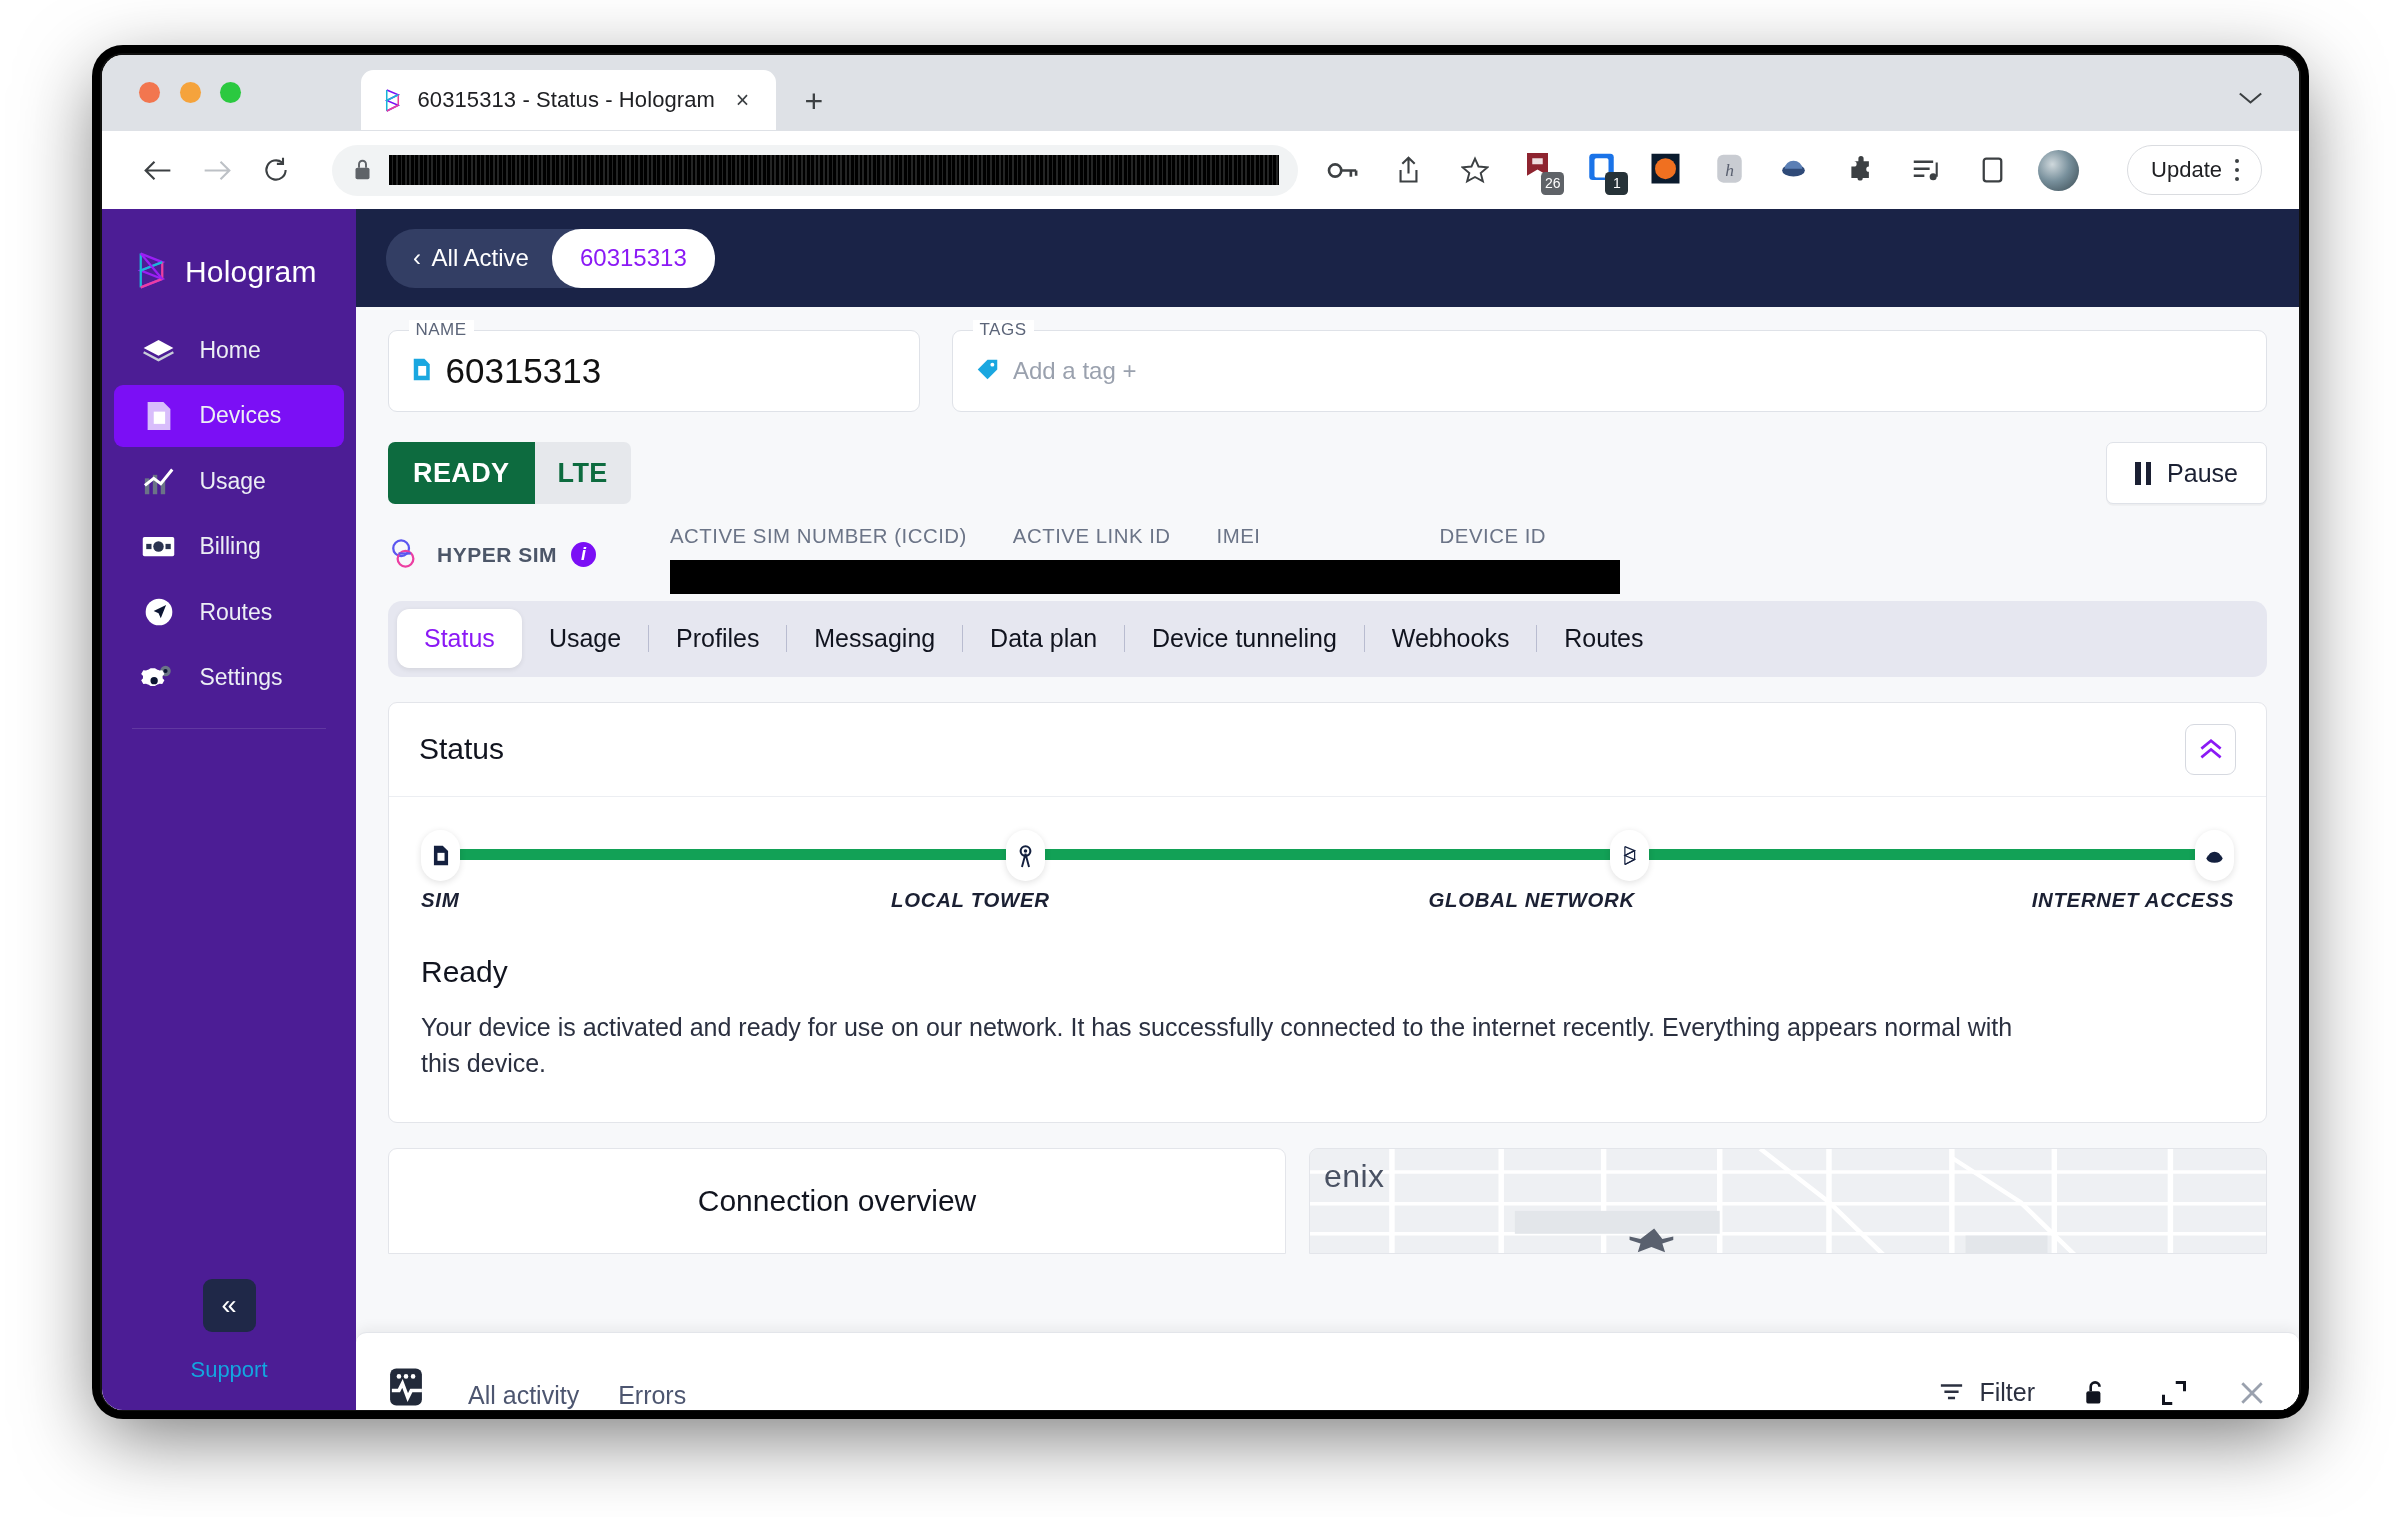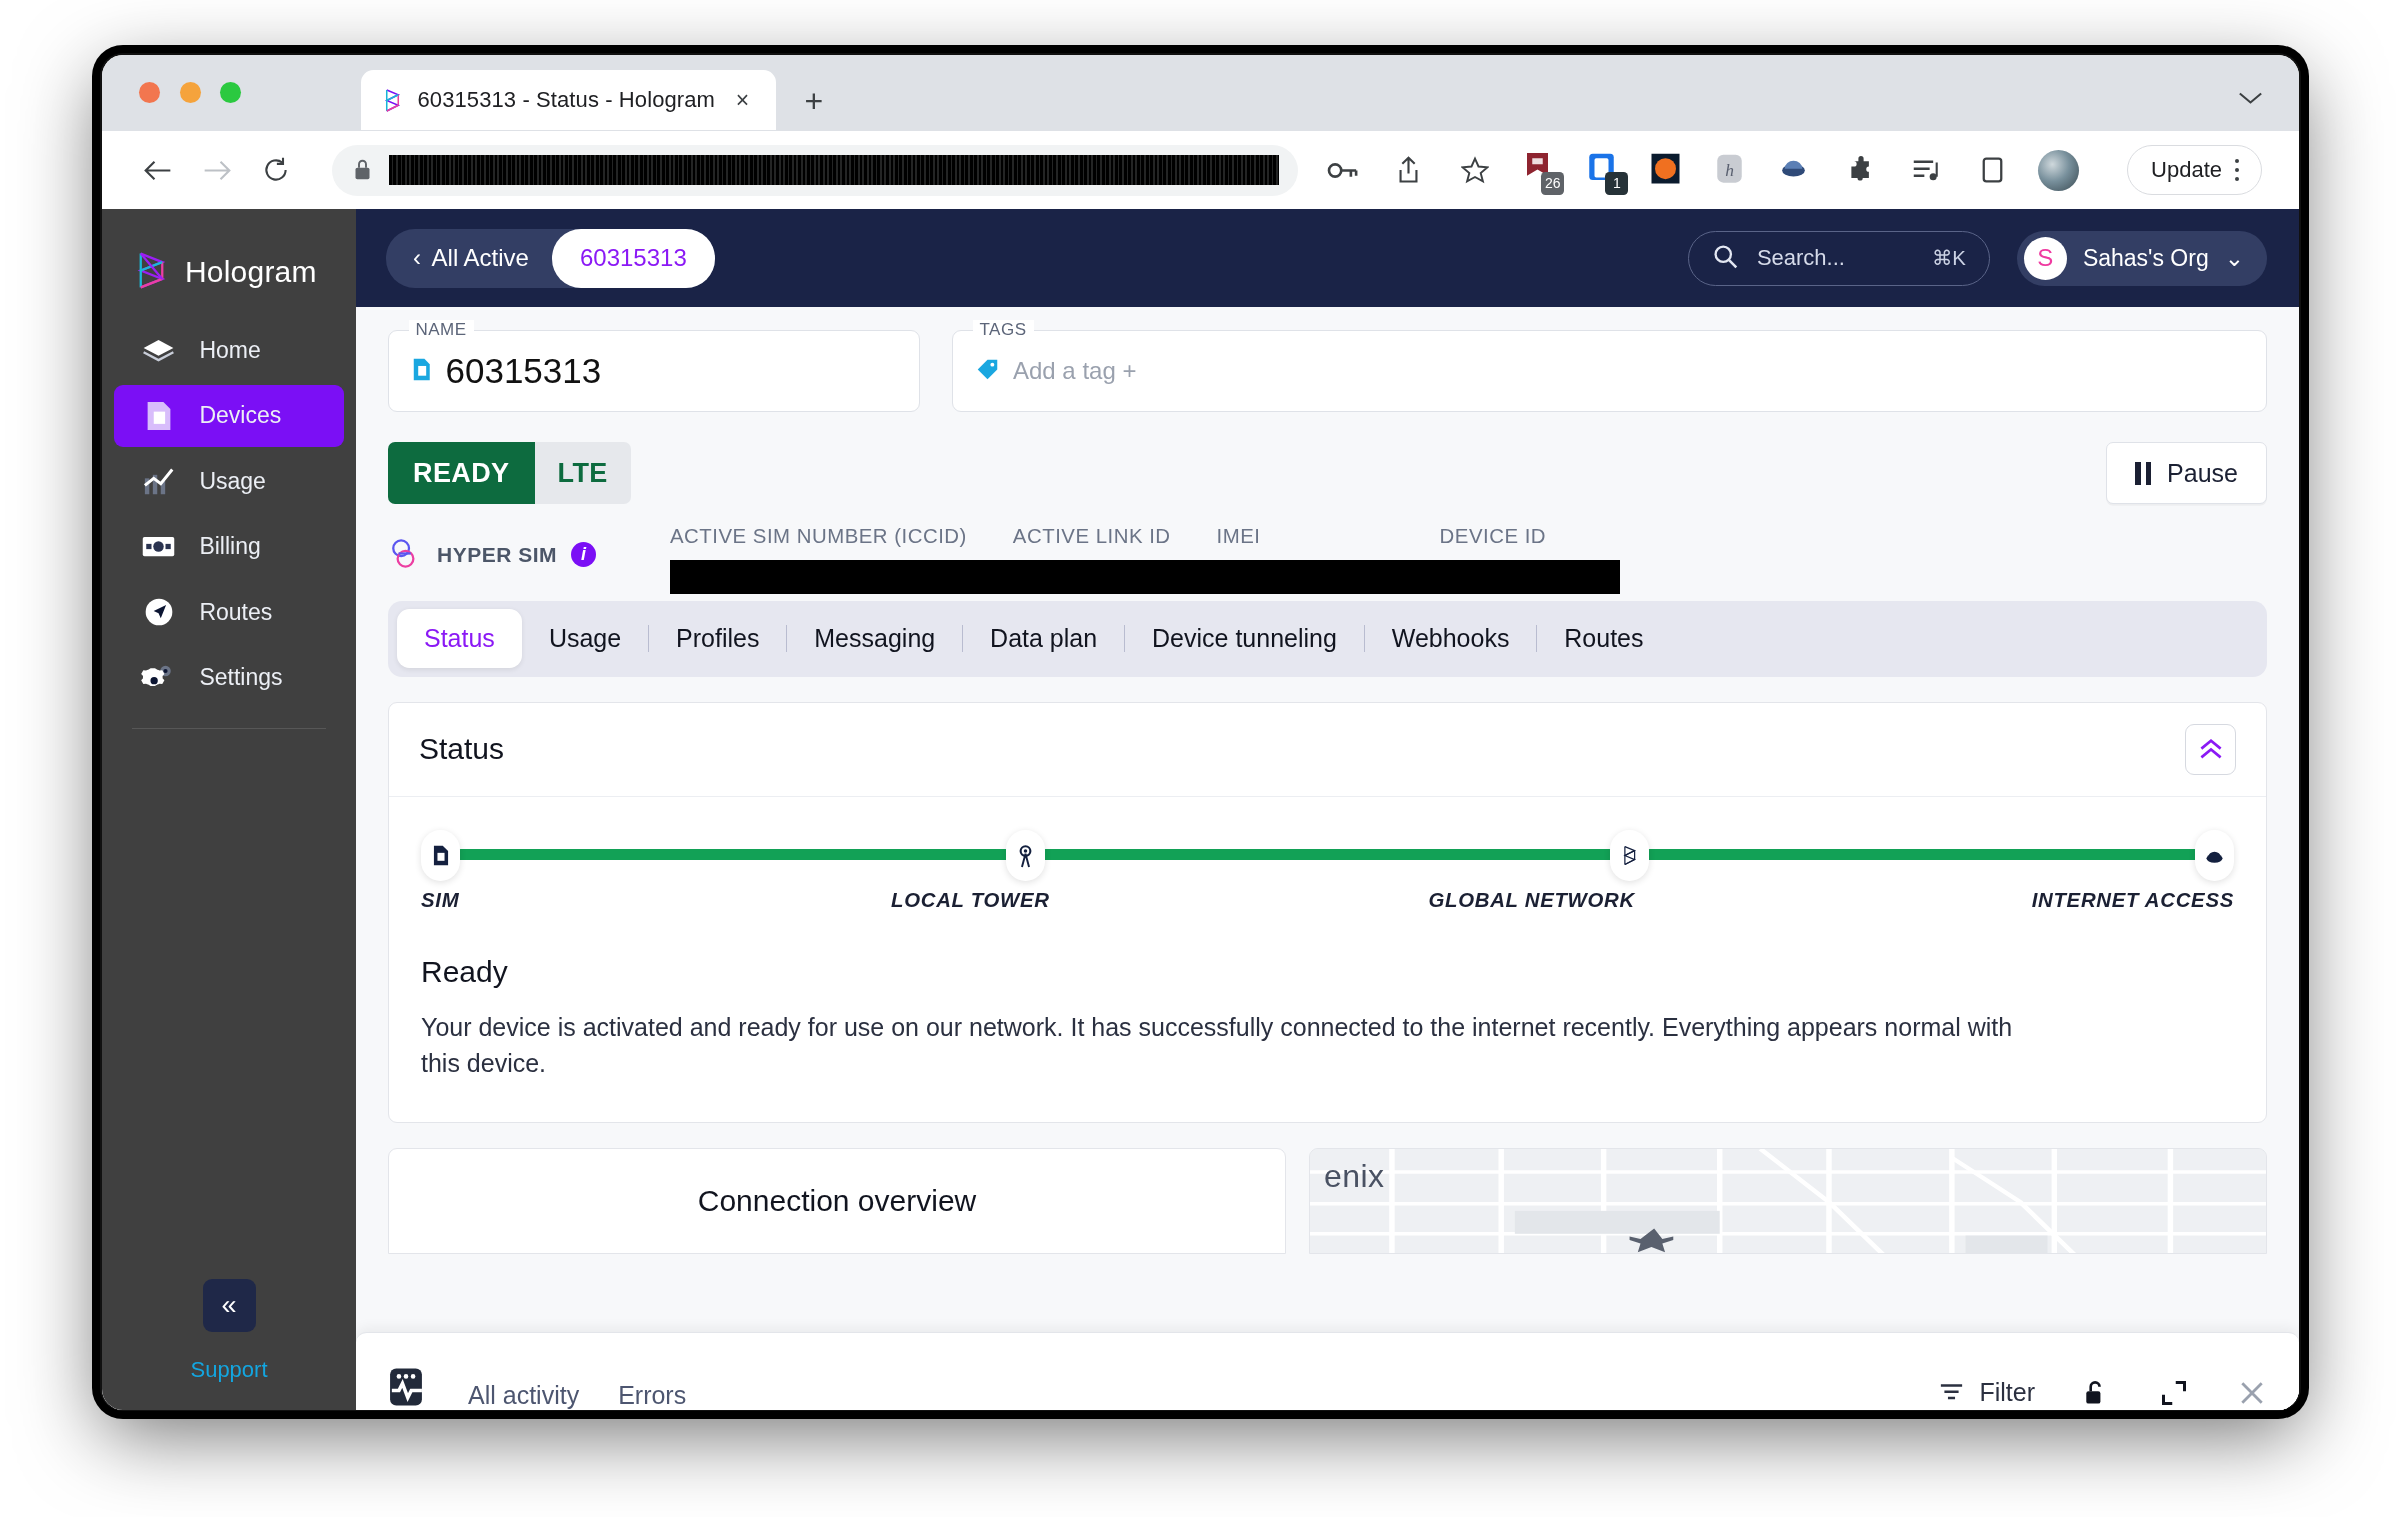--- a/index.html
+++ b/index.html
@@ -130,21 +130,21 @@
   .kebab i { width: 4.4px; height: 4.4px; border-radius: 50%; background: #3c4043; display: block; }
 
   
   .app {
     display: flex; height: calc(1355px - 76px - 78px);
     background: #f6f7f9;
   }
 
   
   .sidebar {
-    width: 254px; background: #404040; flex: 0 0 auto;
+    width: 254px; background: #4c1d95; flex: 0 0 auto;
     position: relative; display: flex; flex-direction: column;
   }
   .brand {
     display: flex; align-items: center; gap: 14px;
     padding: 28px 0 0 30px; height: 98px;
   }
   .brand-name { color: #fff; font-size: 30px; font-weight: 400; letter-spacing: 0.2px; }
   .nav { margin-top: 12.4px; display: flex; flex-direction: column; gap: 3.5px; padding: 0 12.4px; }
   .nav-item {
     display: flex; align-items: center; gap: 21px;
@@ -618,38 +618,20 @@
 
         <div class="topbar">
           <div class="crumb">
             <div class="crumb-back">
               <span>‹</span>
               <span>All Active</span>
             </div>
             <div class="crumb-current">60315313</div>
           </div>
 
-          <div class="topbar-right">
-            <div class="search-box">
-              <span>
-                <svg width="27" height="27" viewBox="0 0 30 30">
-                    <circle cx="12.5" cy="12.5" r="8.5" stroke="#e3e7f2" stroke-width="2.6" fill="none"></circle>
-                    <path d="M19 19 L27 27" stroke="#e3e7f2" stroke-width="2.8"></path>
-                  </svg>
-              </span>
-              <span class="search-ph">Search...</span>
-              <span class="search-kbd">⌘K</span>
-            </div>
-
-            <div class="org-chip">
-              <span class="org-avatar">S</span>
-              <span class="org-name">Sahas's Org</span>
-              <span class="org-name">⌄</span>
-            </div>
-          </div>
         </div>
 
         <div class="content">
 
           <div class="fields-row">
             <div class="field name">
               <span class="field-label">NAME</span>
               <span>
                 <svg width="19.5" height="25" viewBox="0 0 22 28">
                     <path d="M2 2 h12 l6 6 v18 h-18 z" fill="#1aa7e0"></path>

